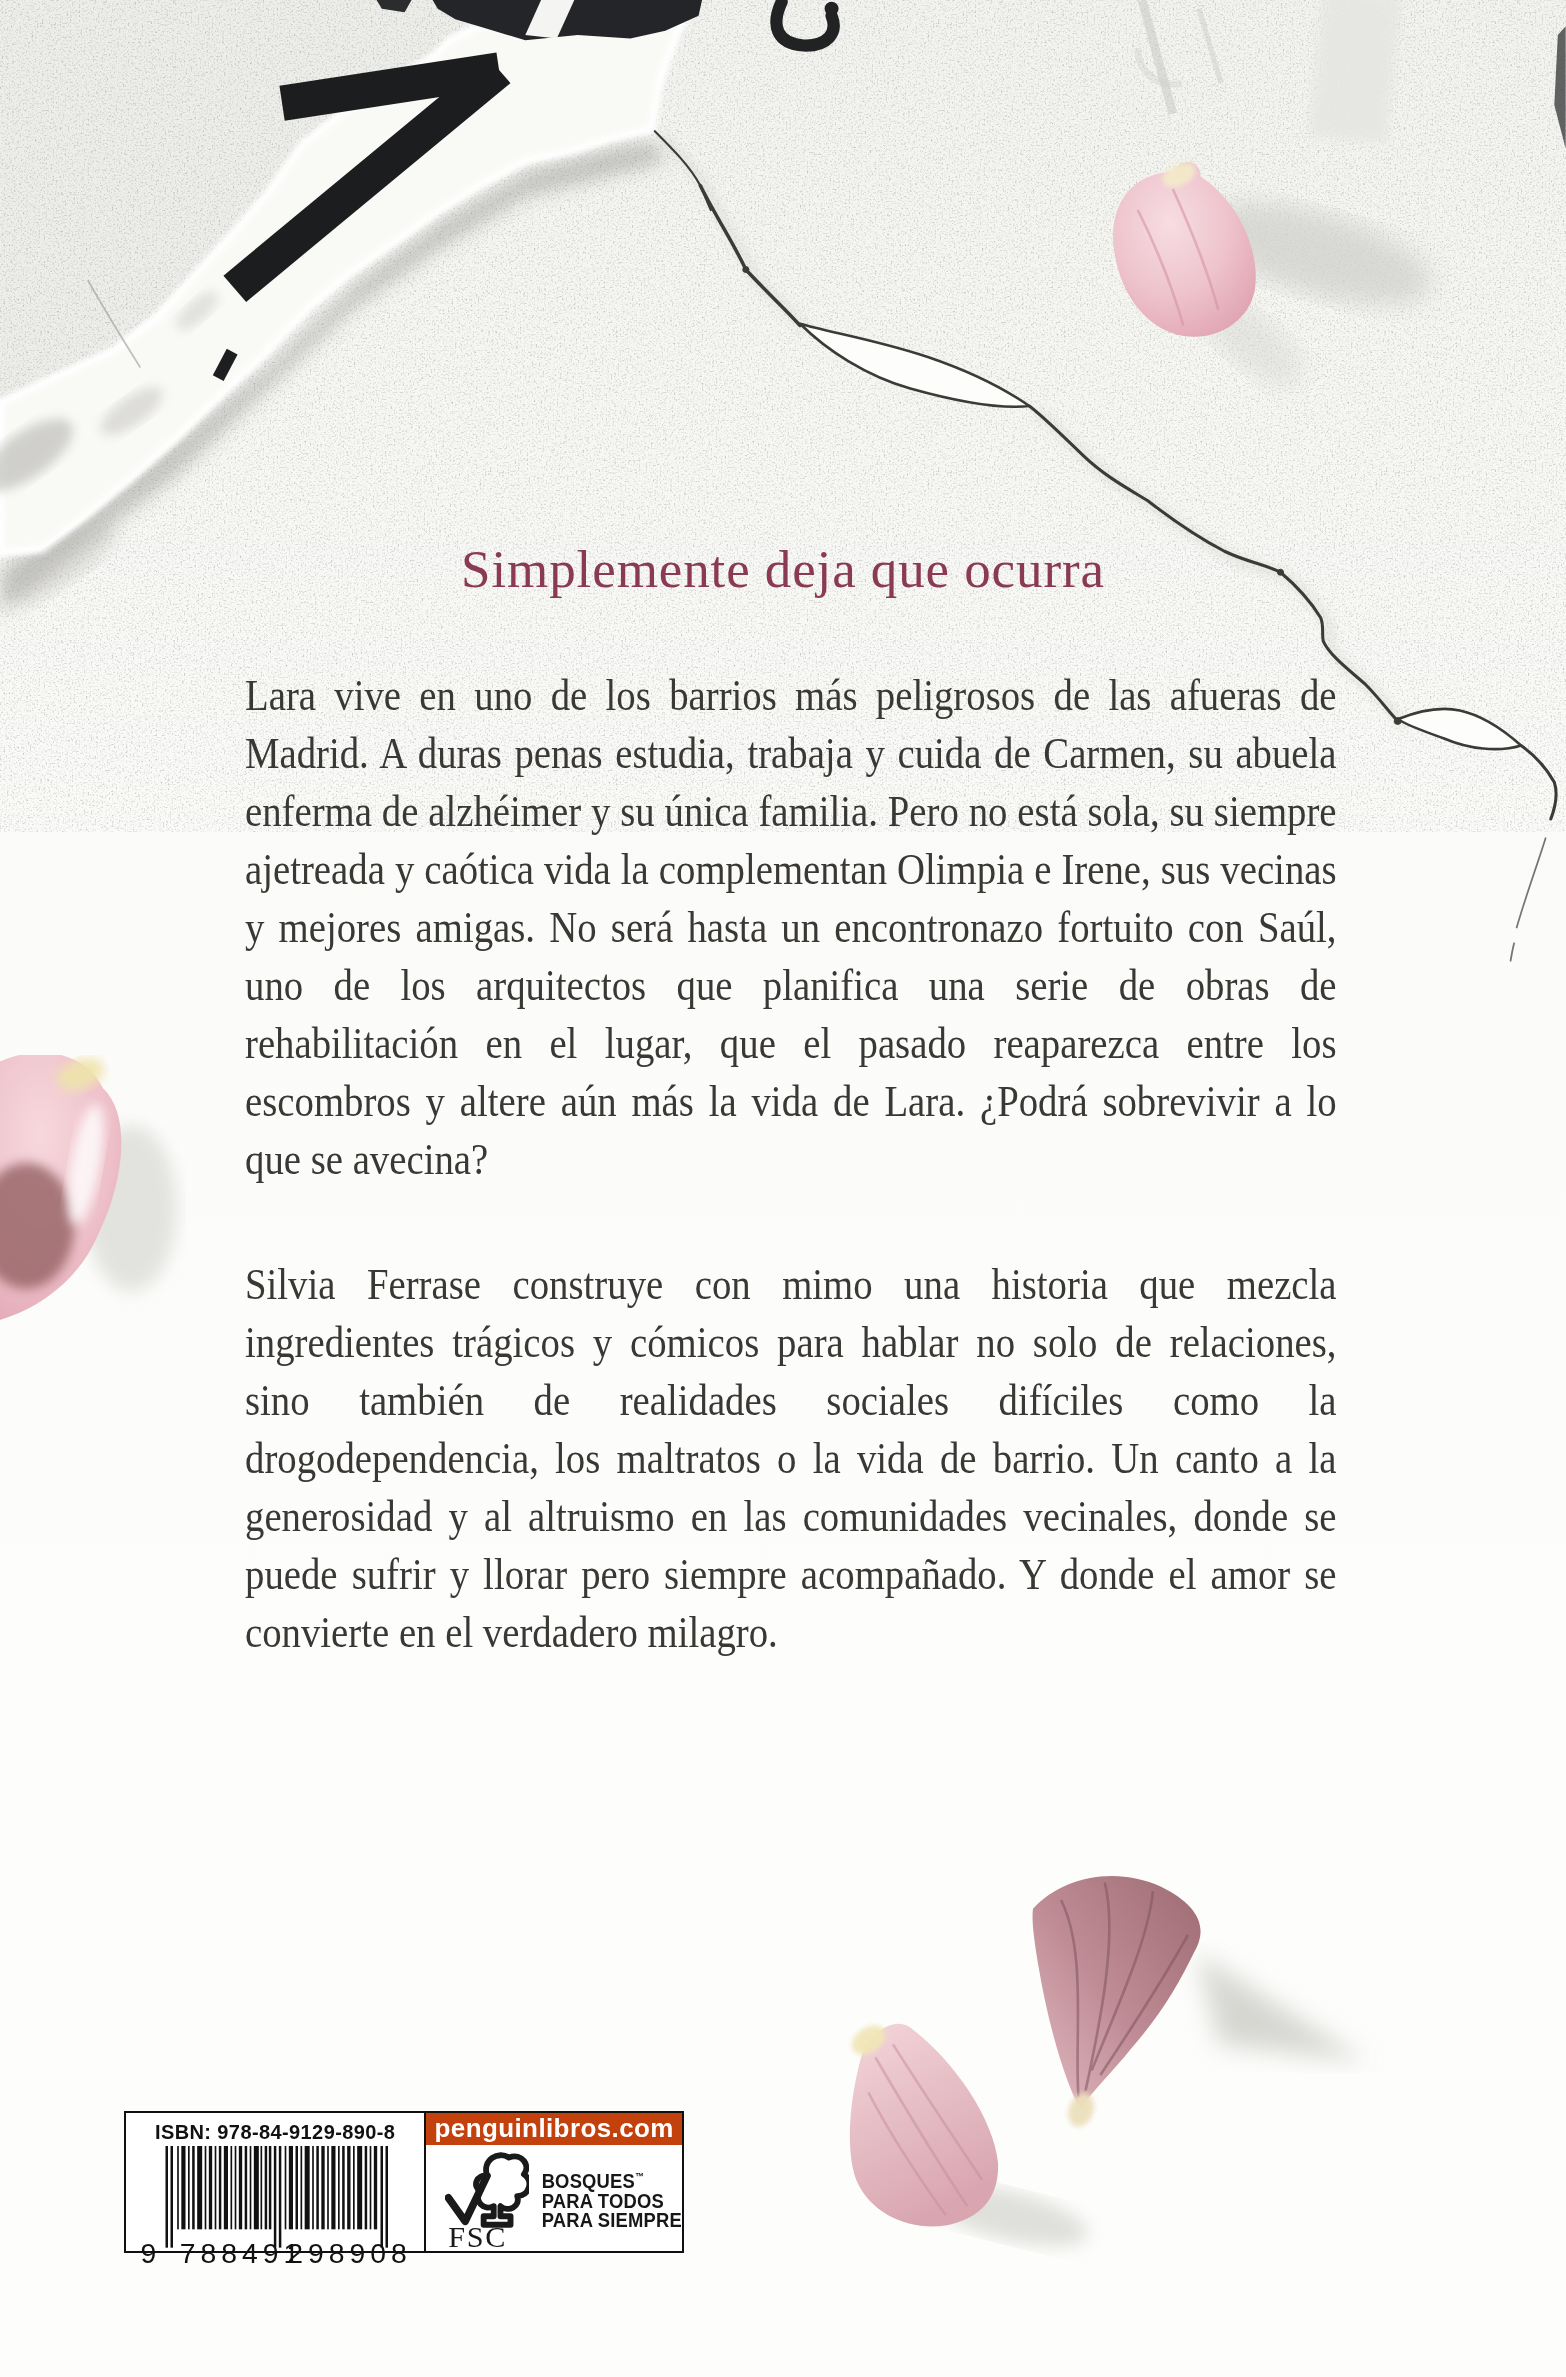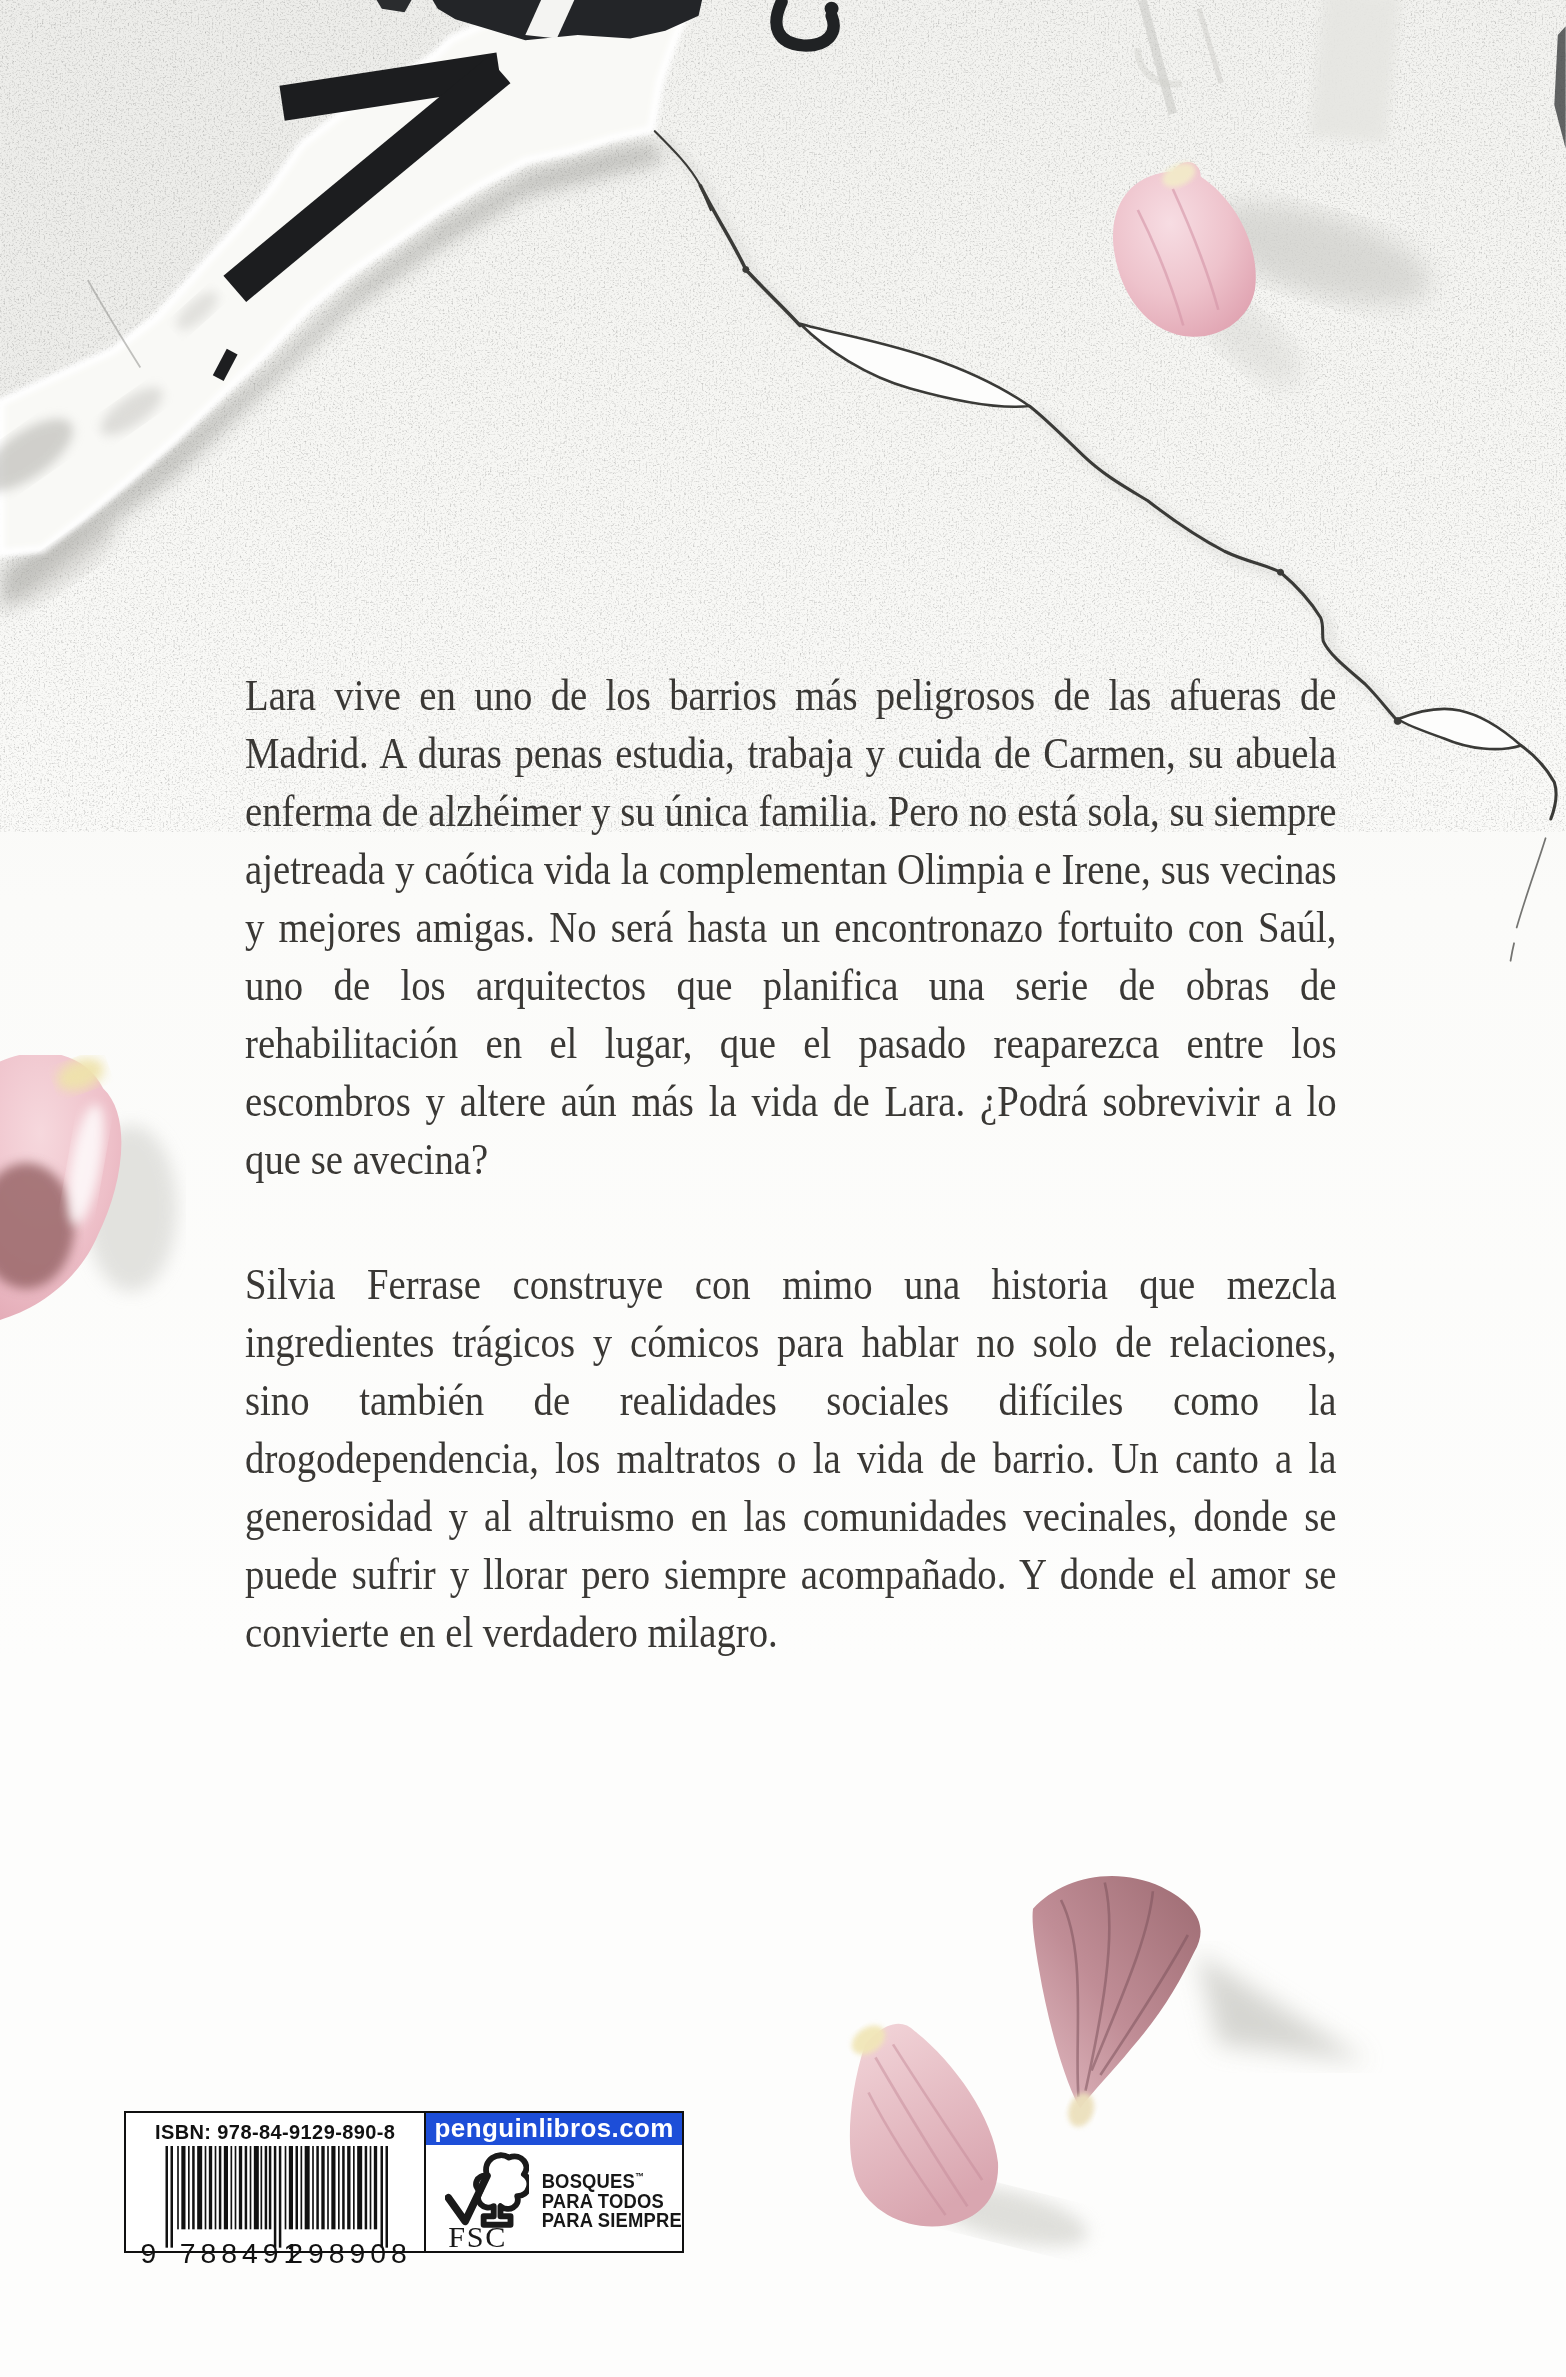--- a/index.html
+++ b/index.html
@@ -38,21 +38,21 @@
     font-family:"Liberation Sans","DejaVu Sans",sans-serif;
   }
   .isbn-panel{width:313px;border-right:2.6px solid #101010;box-sizing:border-box;}
   .isbn-label{
     margin-top:7.9px;text-align:center;
     font-size:20px;font-weight:bold;color:#111;letter-spacing:0.4px;
   }
   .barcode{display:block;margin:1.8px auto 0;}
   .right-panel{flex:1;display:flex;flex-direction:column;}
   .web-bar{
-    height:48px;background:#1d4ed8;color:#ffffff;
+    height:48px;background:#c2410c;color:#ffffff;
     display:flex;align-items:center;justify-content:center;
     font-size:26px;font-weight:bold;letter-spacing:0.4px;
   }
   .fsc-area{flex:1;display:flex;align-items:center;}
   .fsc-mark{margin-left:19px;margin-top:3.5px;flex:none;}
   .fsc-lines{
     margin-left:12.3px;margin-top:1.8px;
     font-weight:bold;color:#171717;
     font-size:18.4px;line-height:17.5px;letter-spacing:0.2px;
     transform:scale(1,1.12);transform-origin:left center;
@@ -162,20 +162,21 @@
           <feGaussianBlur stdDeviation="10"></feGaussianBlur>
         </filter>
     </defs>
     <ellipse cx="150" cy="175" rx="52" ry="95" fill="#dcdcd8" opacity="0.8" filter="url(#lb10)"></ellipse>
     <path d="M-30,25 C30,-20 95,-8 118,38 C152,70 140,150 112,205 C88,262 35,295 -10,305 L-30,305 Z" fill="url(#petalPinkL)"></path>
     <ellipse cx="30" cy="195" rx="55" ry="72" fill="#9a686a" opacity="0.85" filter="url(#lb6)"></ellipse>
     <ellipse cx="92" cy="22" rx="28" ry="17" fill="#efe3ac" opacity="0.95" filter="url(#lb6)" transform="rotate(-20 92 22)"></ellipse>
     <ellipse cx="98" cy="125" rx="17" ry="70" fill="#ffffff" opacity="0.8" filter="url(#lb6)" transform="rotate(10 98 125)"></ellipse>
   </svg>
 
+  <div class="tagline">Simplemente deja que ocurra</div>
 
   <div class="synopsis">
     <p>Lara vive en uno de los barrios más peligrosos de las afueras de Madrid. A duras penas estudia, trabaja y cuida de Carmen, su abuela enferma de alzhéimer y su única familia. Pero no está sola, su siempre ajetreada y caótica vida la complementan Olimpia e Irene, sus vecinas y mejores amigas. No será hasta un encontronazo fortuito con Saúl, uno de los arquitectos que planifica una serie de obras de rehabilitación en el lugar, que el pasado reaparezca entre los escombros y altere aún más la vida de Lara. ¿Podrá sobrevivir a lo que se avecina?</p>
     <p>Silvia Ferrase construye con mimo una historia que mezcla ingredientes trágicos y cómicos para hablar no solo de relaciones, sino también de realidades sociales difíciles como la drogodependencia, los maltratos o la vida de barrio. Un canto a la generosidad y al altruismo en las comunidades vecinales, donde se puede sufrir y llorar pero siempre acompañado. Y donde el amor se convierte en el verdadero milagro.</p>
   </div>
 
   <svg class="decor" width="630" height="438" viewBox="0 0 720 500" style="left:788px;top:1856px;">
     <defs>
       <linearGradient id="petalDark" x1="1" y1="0" x2="0" y2="1">
         <stop offset="0%" stop-color="#9d6b72"></stop>

